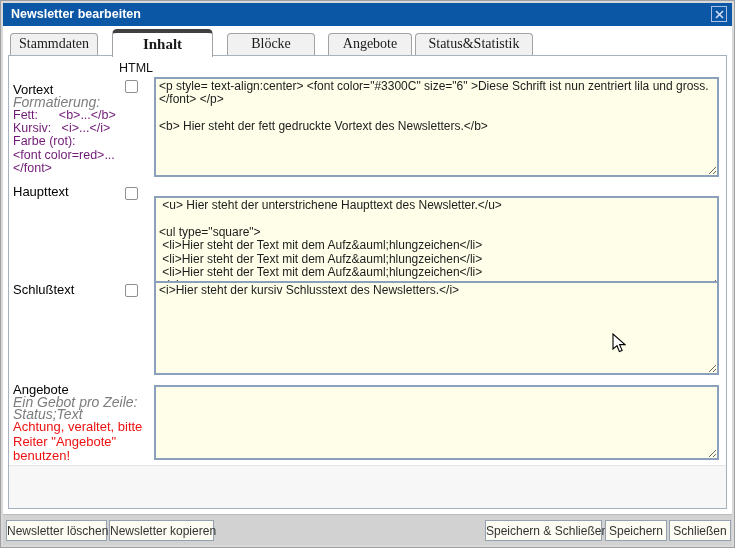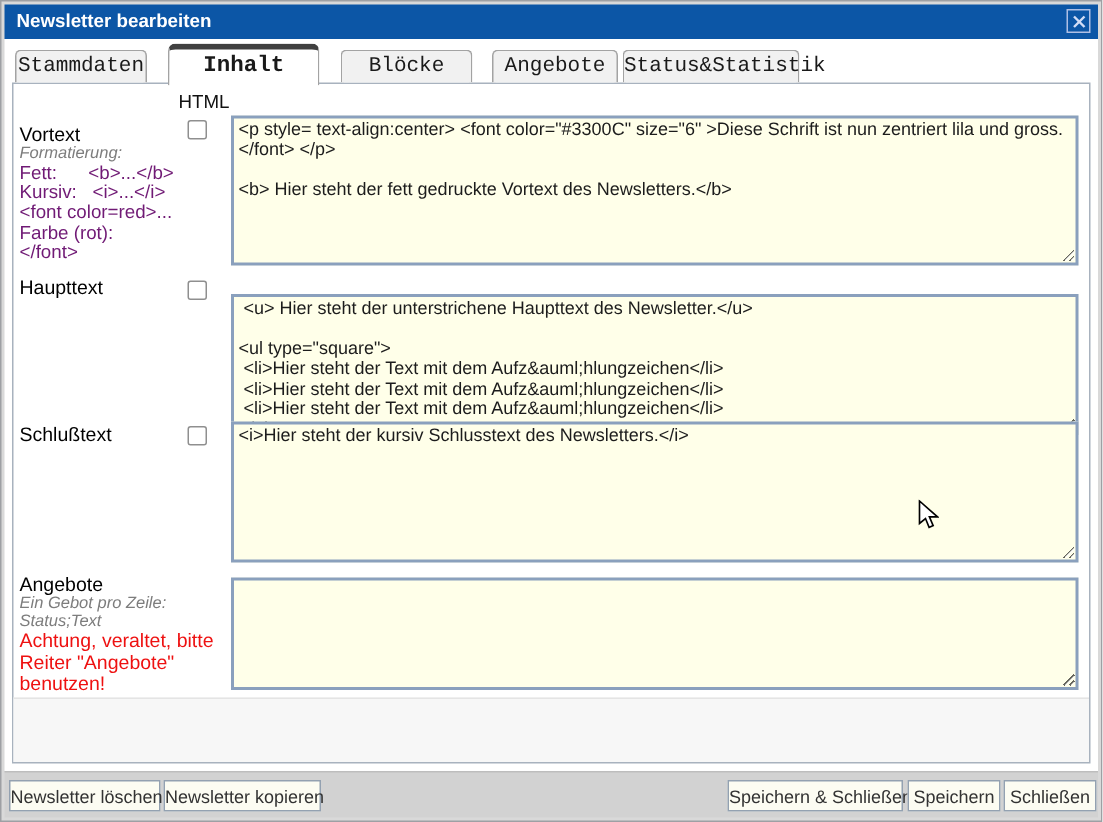--- a/index.html
+++ b/index.html
@@ -28,21 +28,21 @@
     position:absolute; right:6px; top:4px; width:16px; height:16px;
     border:1px solid #aebfe5; background:transparent;
     display:flex; align-items:center; justify-content:center;
     cursor:pointer;
   }
   .close-btn svg { display:block; }
 
   
   .tab {
     position:absolute; z-index:3;
-    font-family:Liberation Mono, monospace; font-size:14px; color:#1a1a1a;
+    font-family:Liberation Serif, serif; font-size:14px; color:#1a1a1a;
     background:#f1f1f1; border:1px solid #a3a3a3; border-bottom:none;
     border-radius:4px 4px 0 0; text-align:center; cursor:pointer;
     top:33px; height:22px; line-height:20px; white-space:nowrap;
   }
   .tab.active {
     top:29px; height:28px; line-height:22px; z-index:4;
     background:#ffffff; border-top:4px solid #404040;
     border-radius:5px 5px 0 0; font-weight:bold; font-size:15px;
   }
   #tab-stammdaten { left:10px;  width:88px;  }
@@ -60,21 +60,21 @@
     position:absolute; left:0; right:0; bottom:0; height:43px;
     background:#f7f7f7; border-top:1px solid #e4e4e4;
   }
 
   .html-header {
     position:absolute; left:110px; top:5px; font-size:12.5px; color:#111;
   }
 
   .label-block { position:absolute; left:4px; width:138px; color:#000; }
   .field-label { font-size:13px; line-height:15px; color:#000; }
-  .hint-title  { font-size:11px; line-height:11.5px; font-style:italic; color:#7d7d7d; }
+  .hint-title  { font-size:14px; line-height:11.5px; font-style:italic; color:#7d7d7d; }
   .hint-line   { font-size:12.5px; line-height:13.4px; white-space:pre; color:#701a75; }
   .warn-line   { font-size:13px; line-height:14.5px; color:#ee1111; white-space:pre; }
 
   #block-vortext   { top:26px; }
   #label-haupttext { top:128px; }
   #label-schluss   { top:226px; }
   #block-angebote  { top:326px; }
 
   .cb {
     position:absolute; left:116px; width:13px; height:13px;
@@ -136,22 +136,22 @@
 
 <div class="panel">
 
   <div class="html-header">HTML</div>
 
   <div class="label-block" id="block-vortext">
     <div class="field-label">Vortext</div>
     <div class="hint-title">Formatierung:</div>
     <div class="hint-line">Fett:      &lt;b&gt;...&lt;/b&gt;</div>
     <div class="hint-line">Kursiv:   &lt;i&gt;...&lt;/i&gt;</div>
+    <div class="hint-line">Farbe (rot):</div>
     <div class="hint-line">&lt;font color=red&gt;...</div>
-    <div class="hint-line">Farbe (rot):</div>
     <div class="hint-line">&lt;/font&gt;</div>
   </div>
   <input type="checkbox" class="cb" id="cb-vortext" style="">
   <textarea class="ta" id="ta-vortext" spellcheck="false" style="">&lt;p style= text-align:center&gt; &lt;font color="#3300C" size="6" &gt;Diese Schrift ist nun zentriert lila und gross. &lt;/font&gt; &lt;/p&gt;
 
 &lt;b&gt; Hier steht der fett gedruckte Vortext des Newsletters.&lt;/b&gt;</textarea>
 
   <div class="label-block" id="label-haupttext">
     <div class="field-label">Haupttext</div>
   </div>

